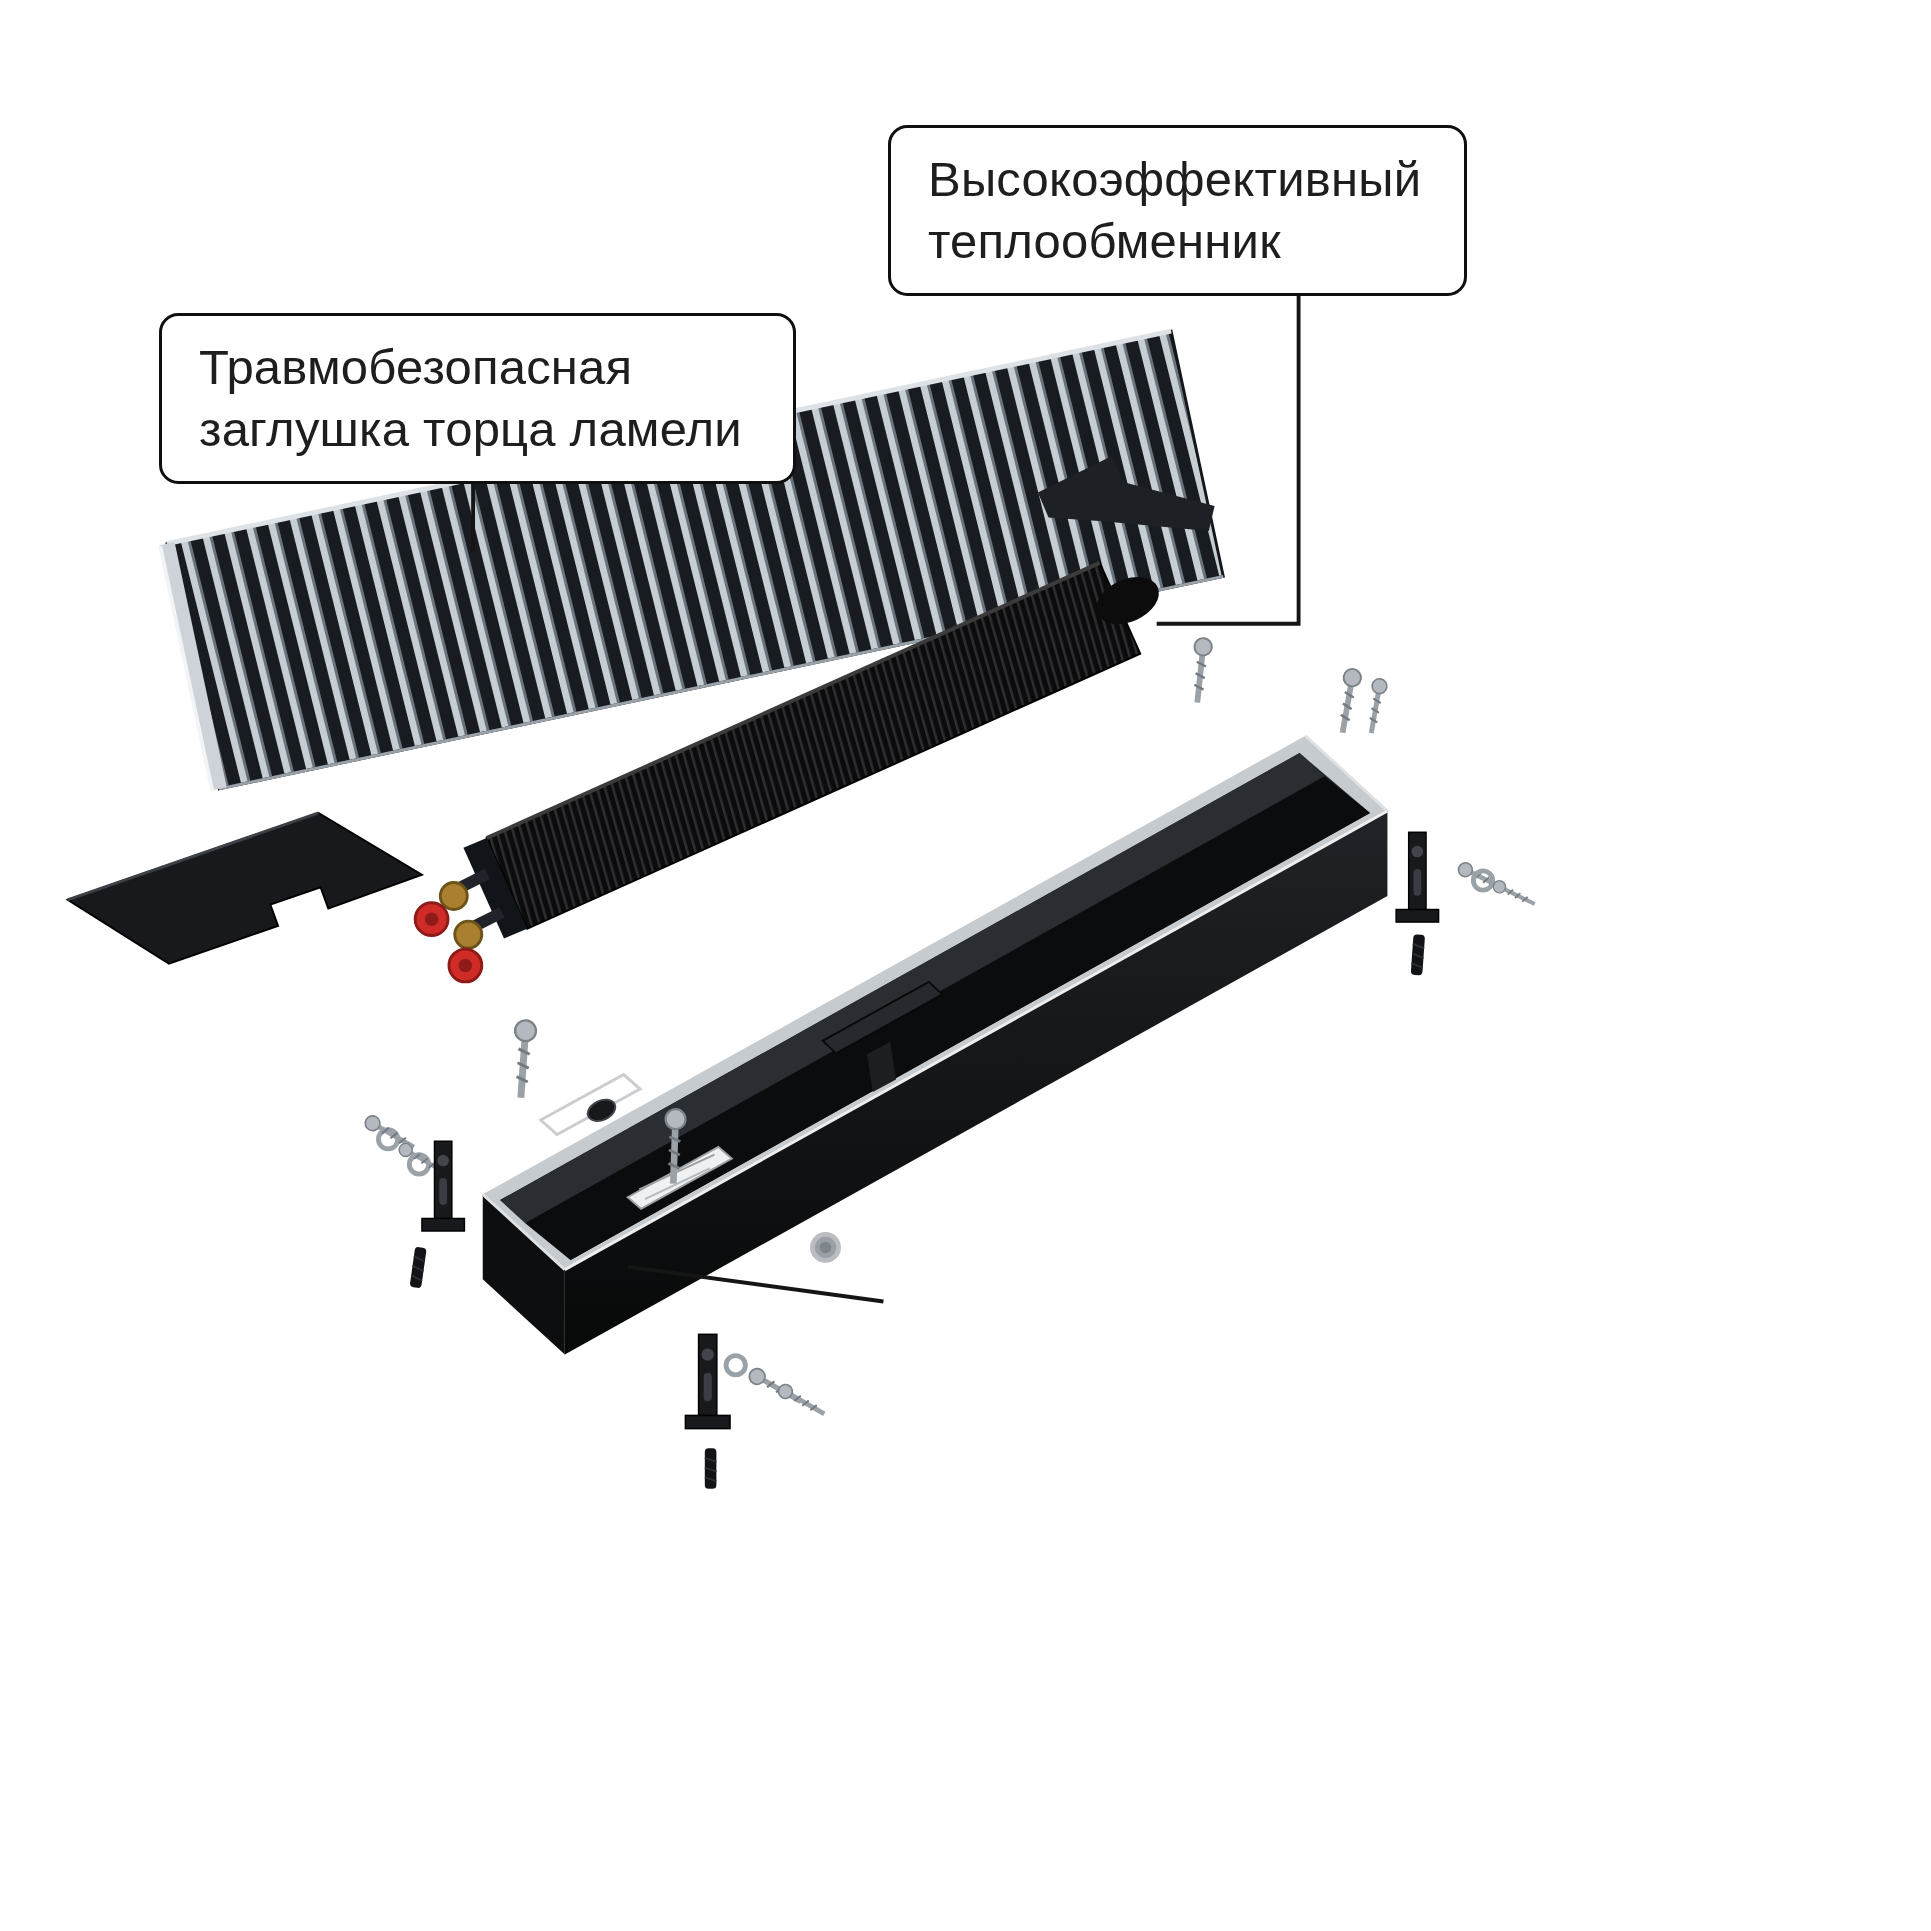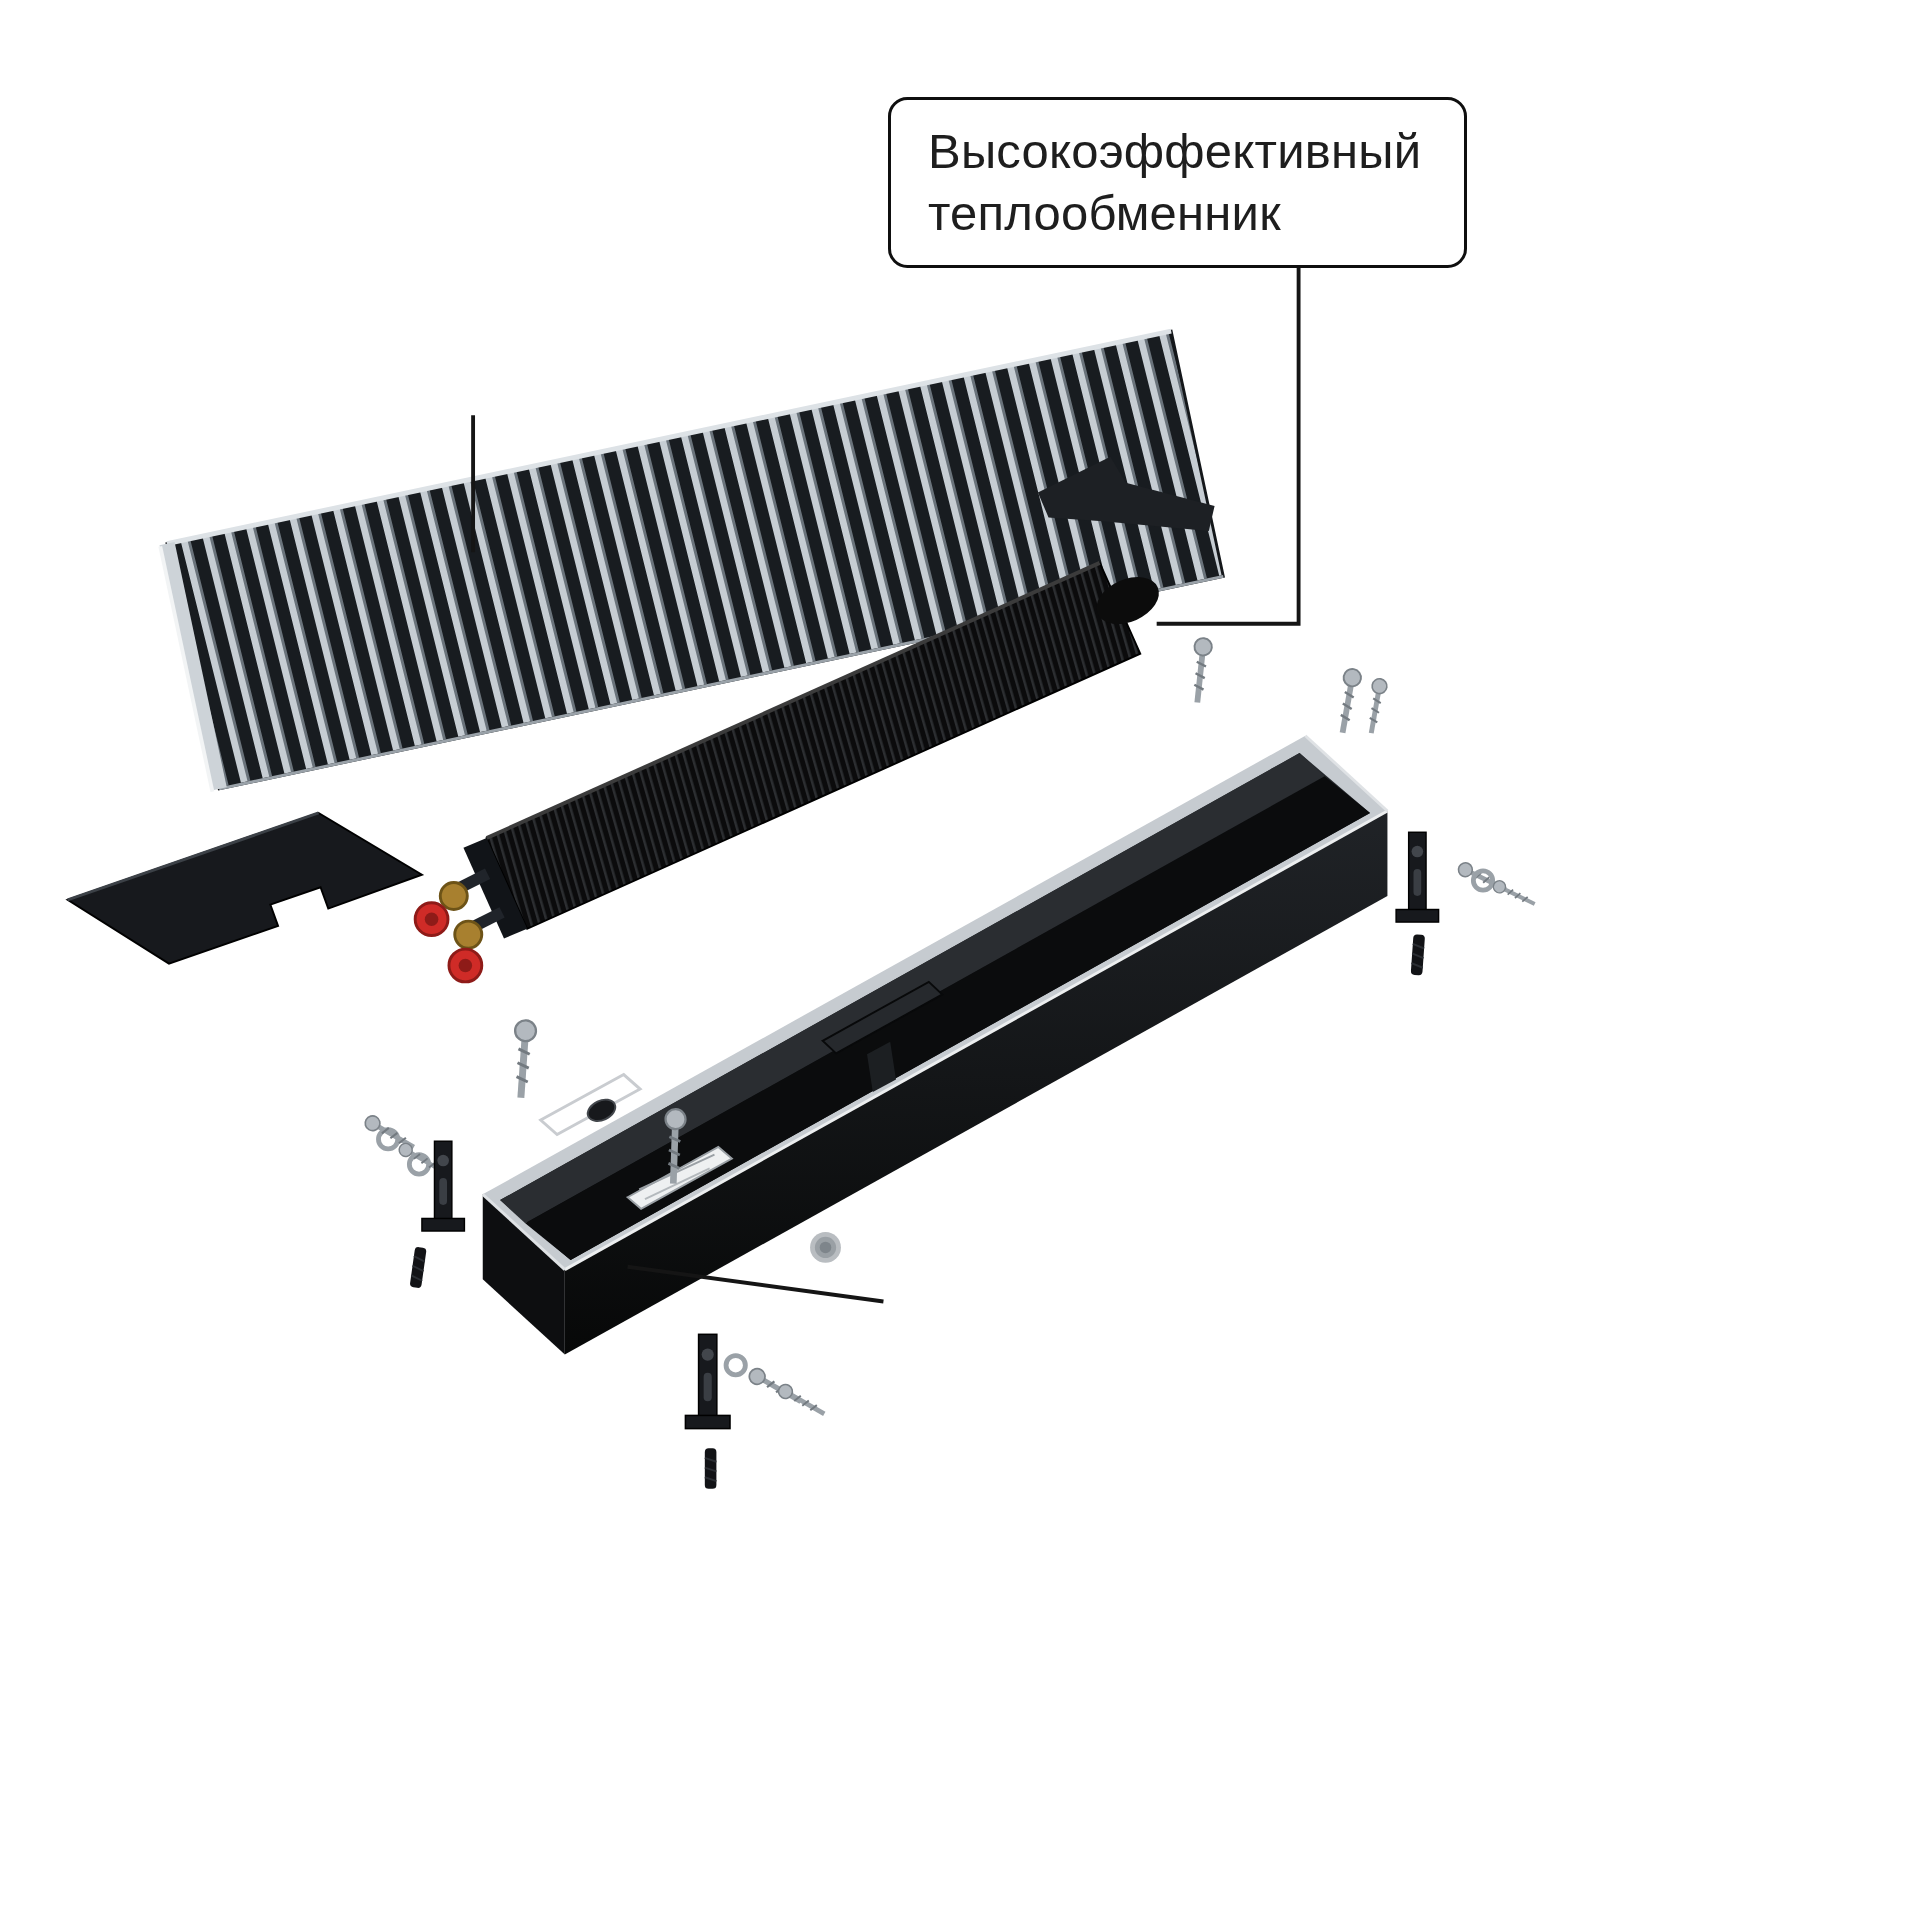--- a/index.html
+++ b/index.html
@@ -6,21 +6,21 @@
   .canvas {
     position:relative; width:1931px; height:1931px;
     background:#ffffff; overflow:hidden;
     font-family:"Liberation Sans", sans-serif;
   }
   svg.scene { position:absolute; left:0; top:0; }
   .callout {
     position:absolute; box-sizing:border-box;
     background:#ffffff; border:3.9px solid #0f0f0f; border-radius:19.3px;
     padding:21px 37px; color:#1e1e1e;
-    font-size:49px; line-height:1.26; letter-spacing:0.2px;
+    font-size:49px; line-height:1.26; letter-spacing:0.2px;margin-top:28px;
   }
 </style>
 </head>
 <body>
 
 <div class="canvas">
 
   <svg class="scene" width="1931" height="1931" viewBox="0 0 2000 2000">
     <defs>
       <pattern id="slats" width="23" height="23" patternUnits="userSpaceOnUse" patternTransform="rotate(-14)">
@@ -160,16 +160,19 @@
       <polyline points="1345,250 1345,646 1198,646"></polyline>
       <line x1="490" y1="430" x2="490" y2="572"></line>
       <line x1="915" y1="1348" x2="650" y2="1312"></line>
     </g>
   </svg>
 
   <div class="callout" style="left:888px; top:97px; width:579px;">
     <span>Высокоэффективный теплообменник</span>
   </div>
 
+  <div class="callout" style="left:159px; top:285px; width:637px;">
+    <span>Травмобезопасная заглушка торца ламели</span>
+  </div>
 
 
 </div>
 
 
 </body></html>

